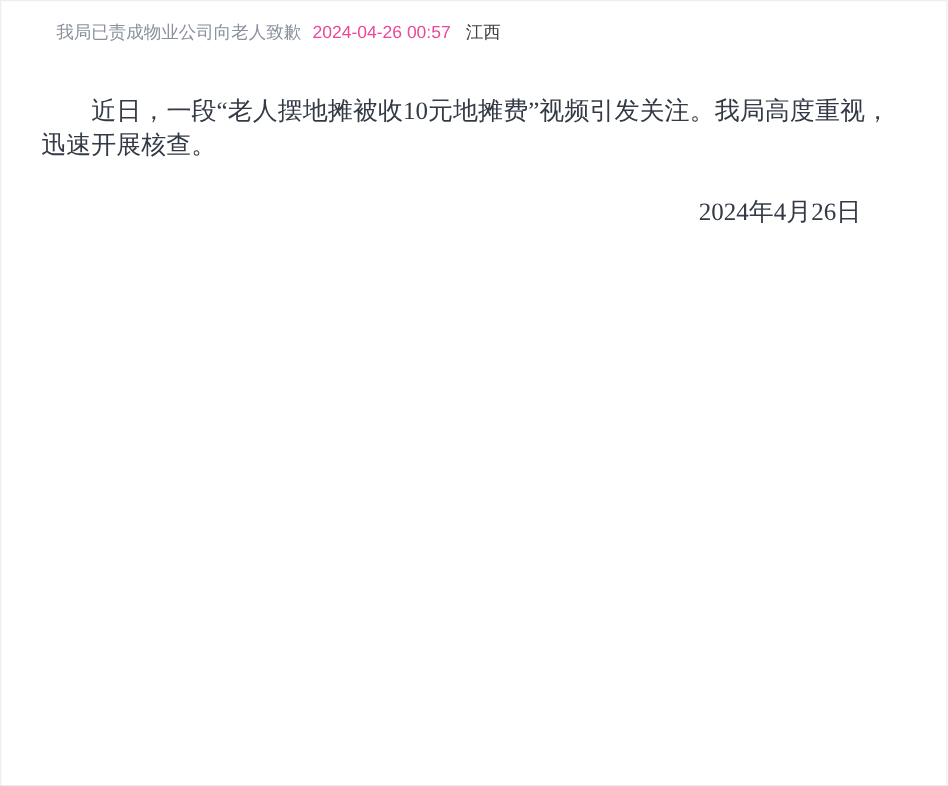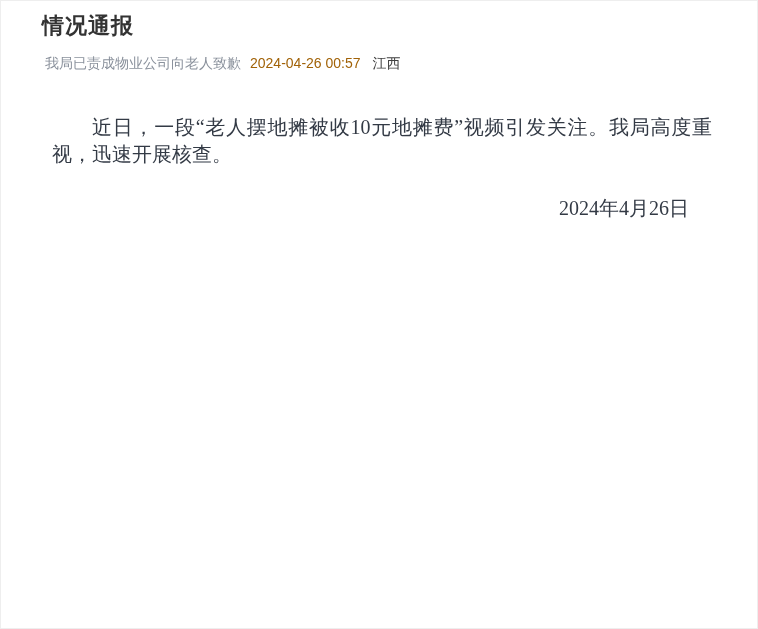--- a/index.html
+++ b/index.html
@@ -24,23 +24,23 @@
     font-family: "Liberation Sans", "DejaVu Sans", sans-serif;
   }
   .byline {
     margin: 16px 45px 0 44px;
     font-size: 14px;
     line-height: 16px;
     font-family: "Liberation Sans", "DejaVu Sans", sans-serif;
     white-space: nowrap;
   }
   .byline .agency { color: #8a919c; margin-right: 9px; }
-  .byline .time   { color: #a16207; margin-right: 12px; }
+  .byline .time   { color: #ec4899; margin-right: 12px; }
   .byline .loc    { color: #404040; }
-  .content { margin-top: 43px; padding-left: 19px; }
+  .content { margin-top: 43px; }
   .content p {
     margin: 0 45px 27px 32px;
     font-size: 20px;
     line-height: 27px;
     color: #333a45;
     text-align: justify;
     text-indent: 2em;
   }
   .signature {
     margin: 41px 45px 0 0;
@@ -54,21 +54,20 @@
     text-align: right;
     font-size: 20px;
     line-height: 27px;
     color: #333a45;
   }
 </style>
 </head>
 <body>
 
 <div class="page">
-  <h1 class="title">情况通报</h1>
 
   <div class="byline">
     <span class="agency">我局已责成物业公司向老人致歉</span><span class="time">2024-04-26 00:57</span><span class="loc">江西</span>
   </div>
 
   <div class="content">
     <p>近日，一段“老人摆地摊被收10元地摊费”视频引发关注。我局高度重视，迅速开展核查。</p>
   </div>
 
   <div class="sig-date">2024年4月26日</div>

